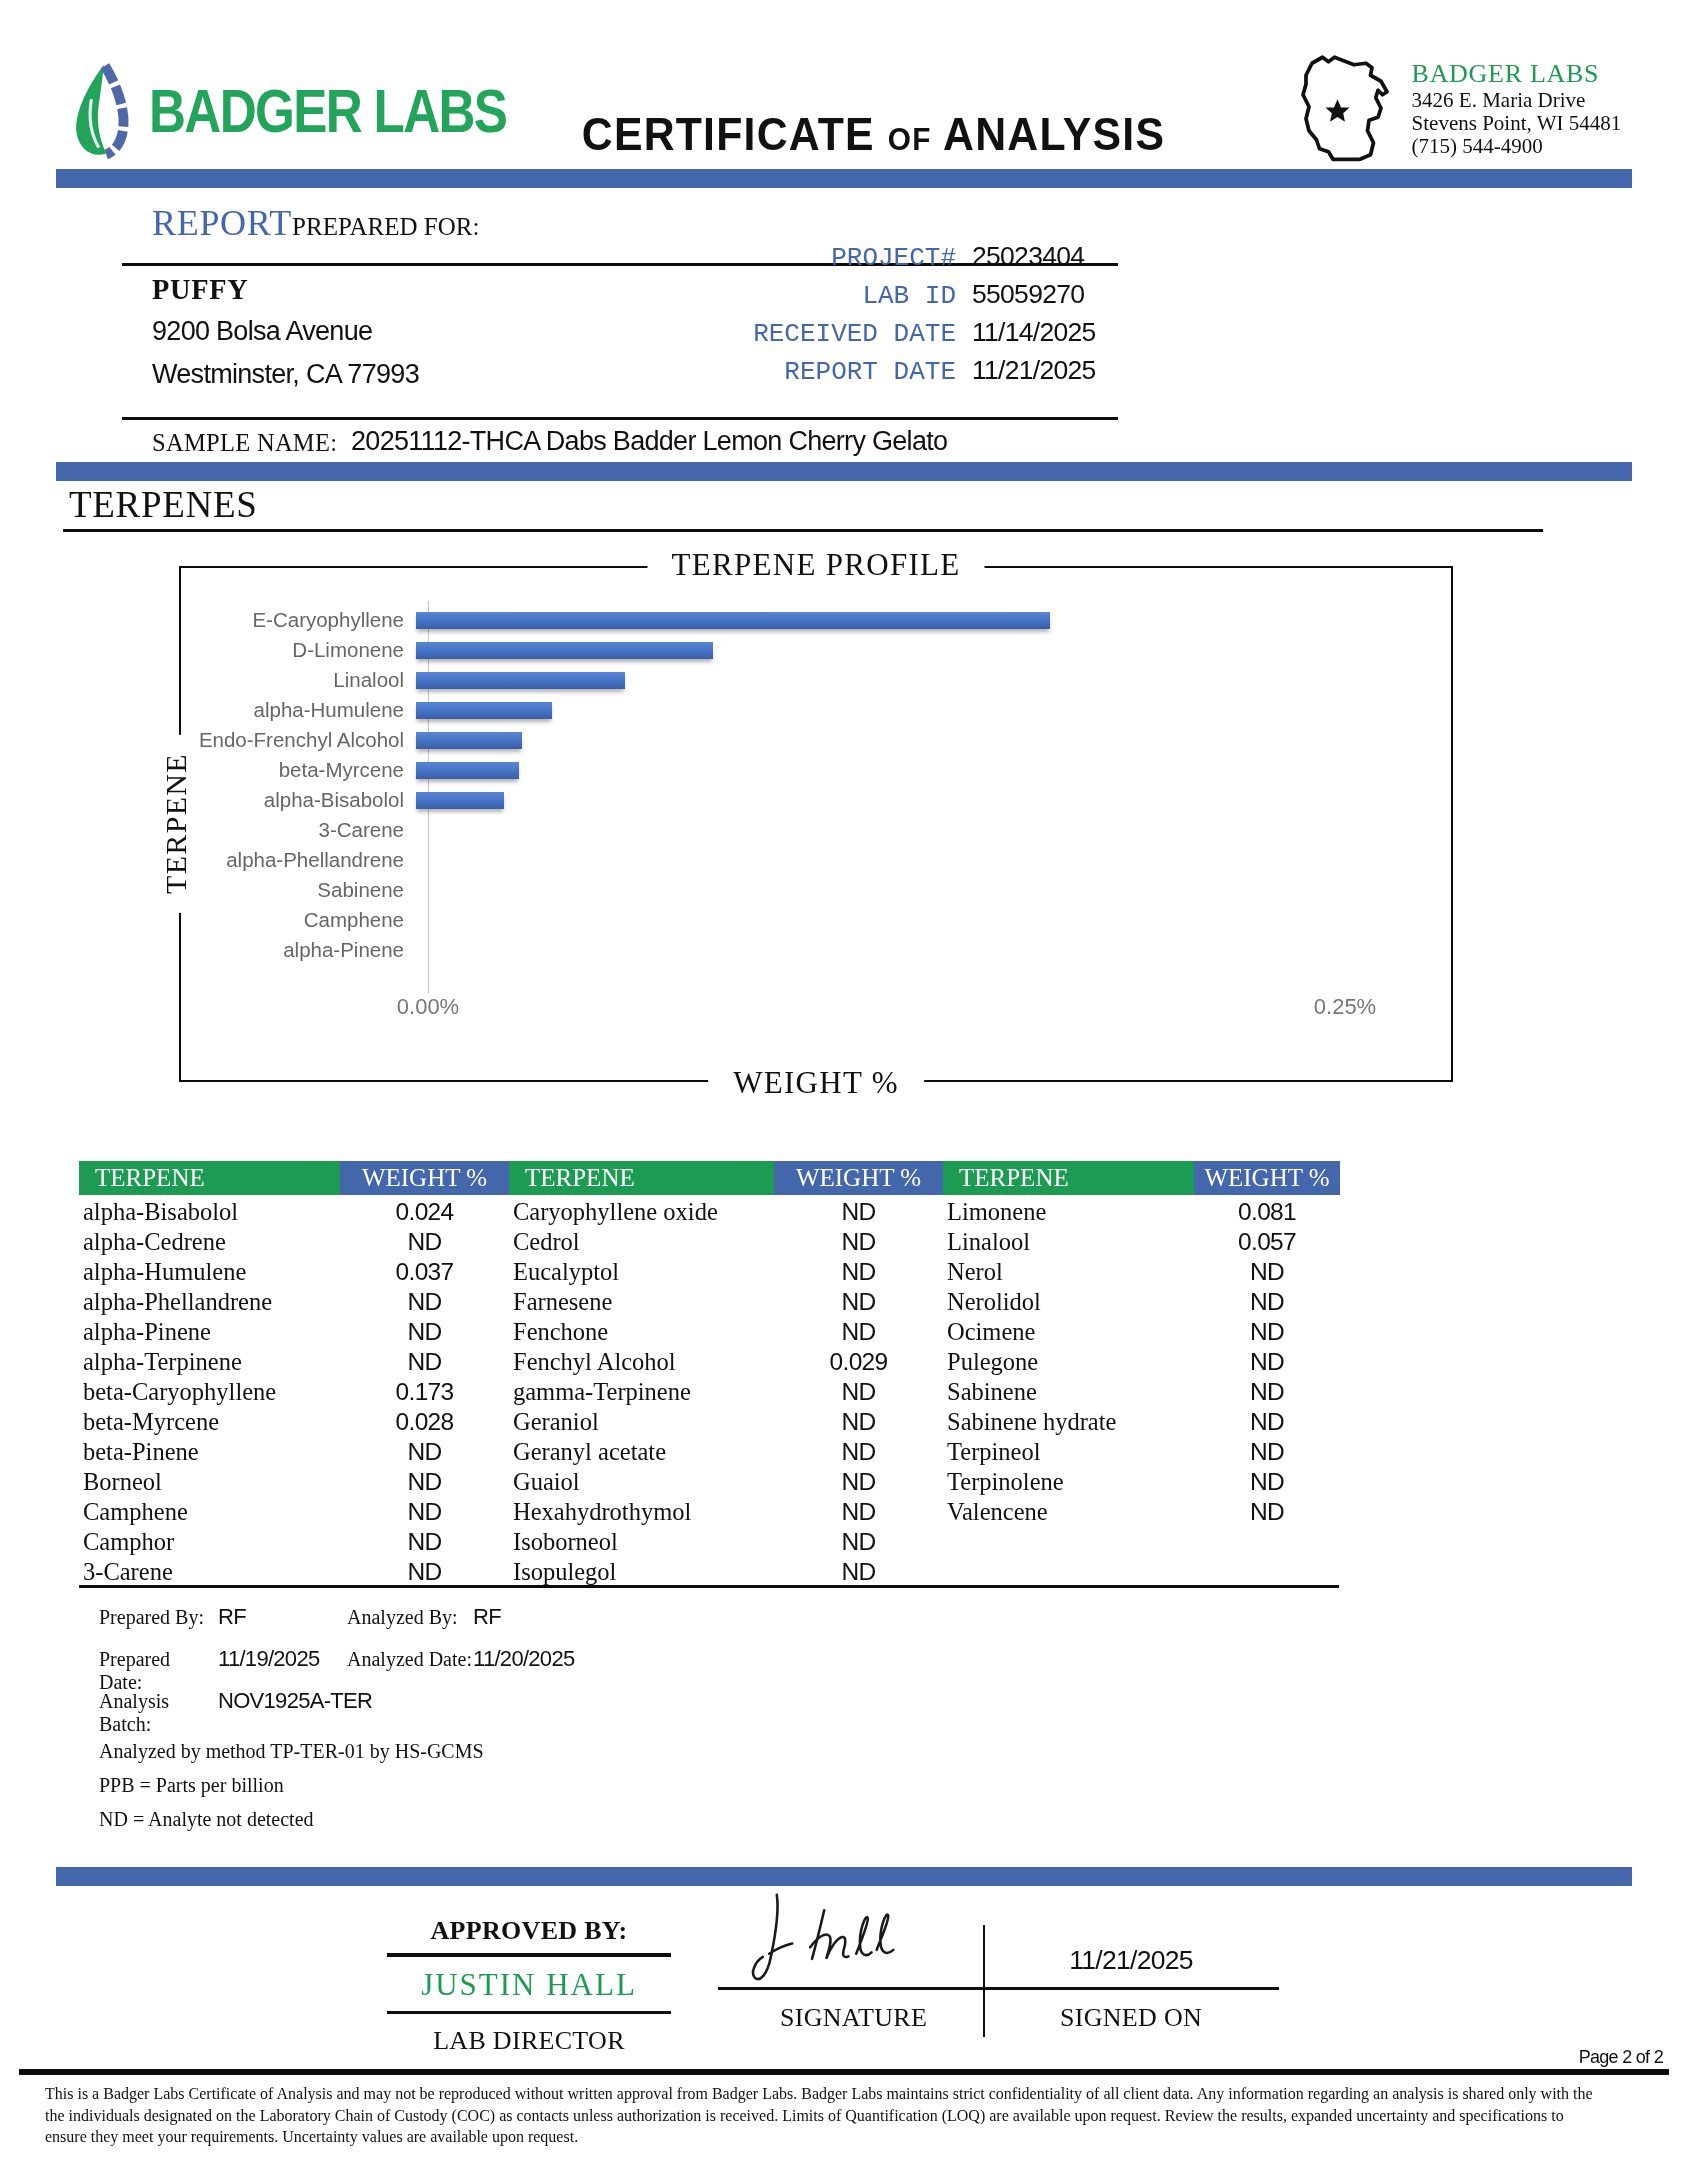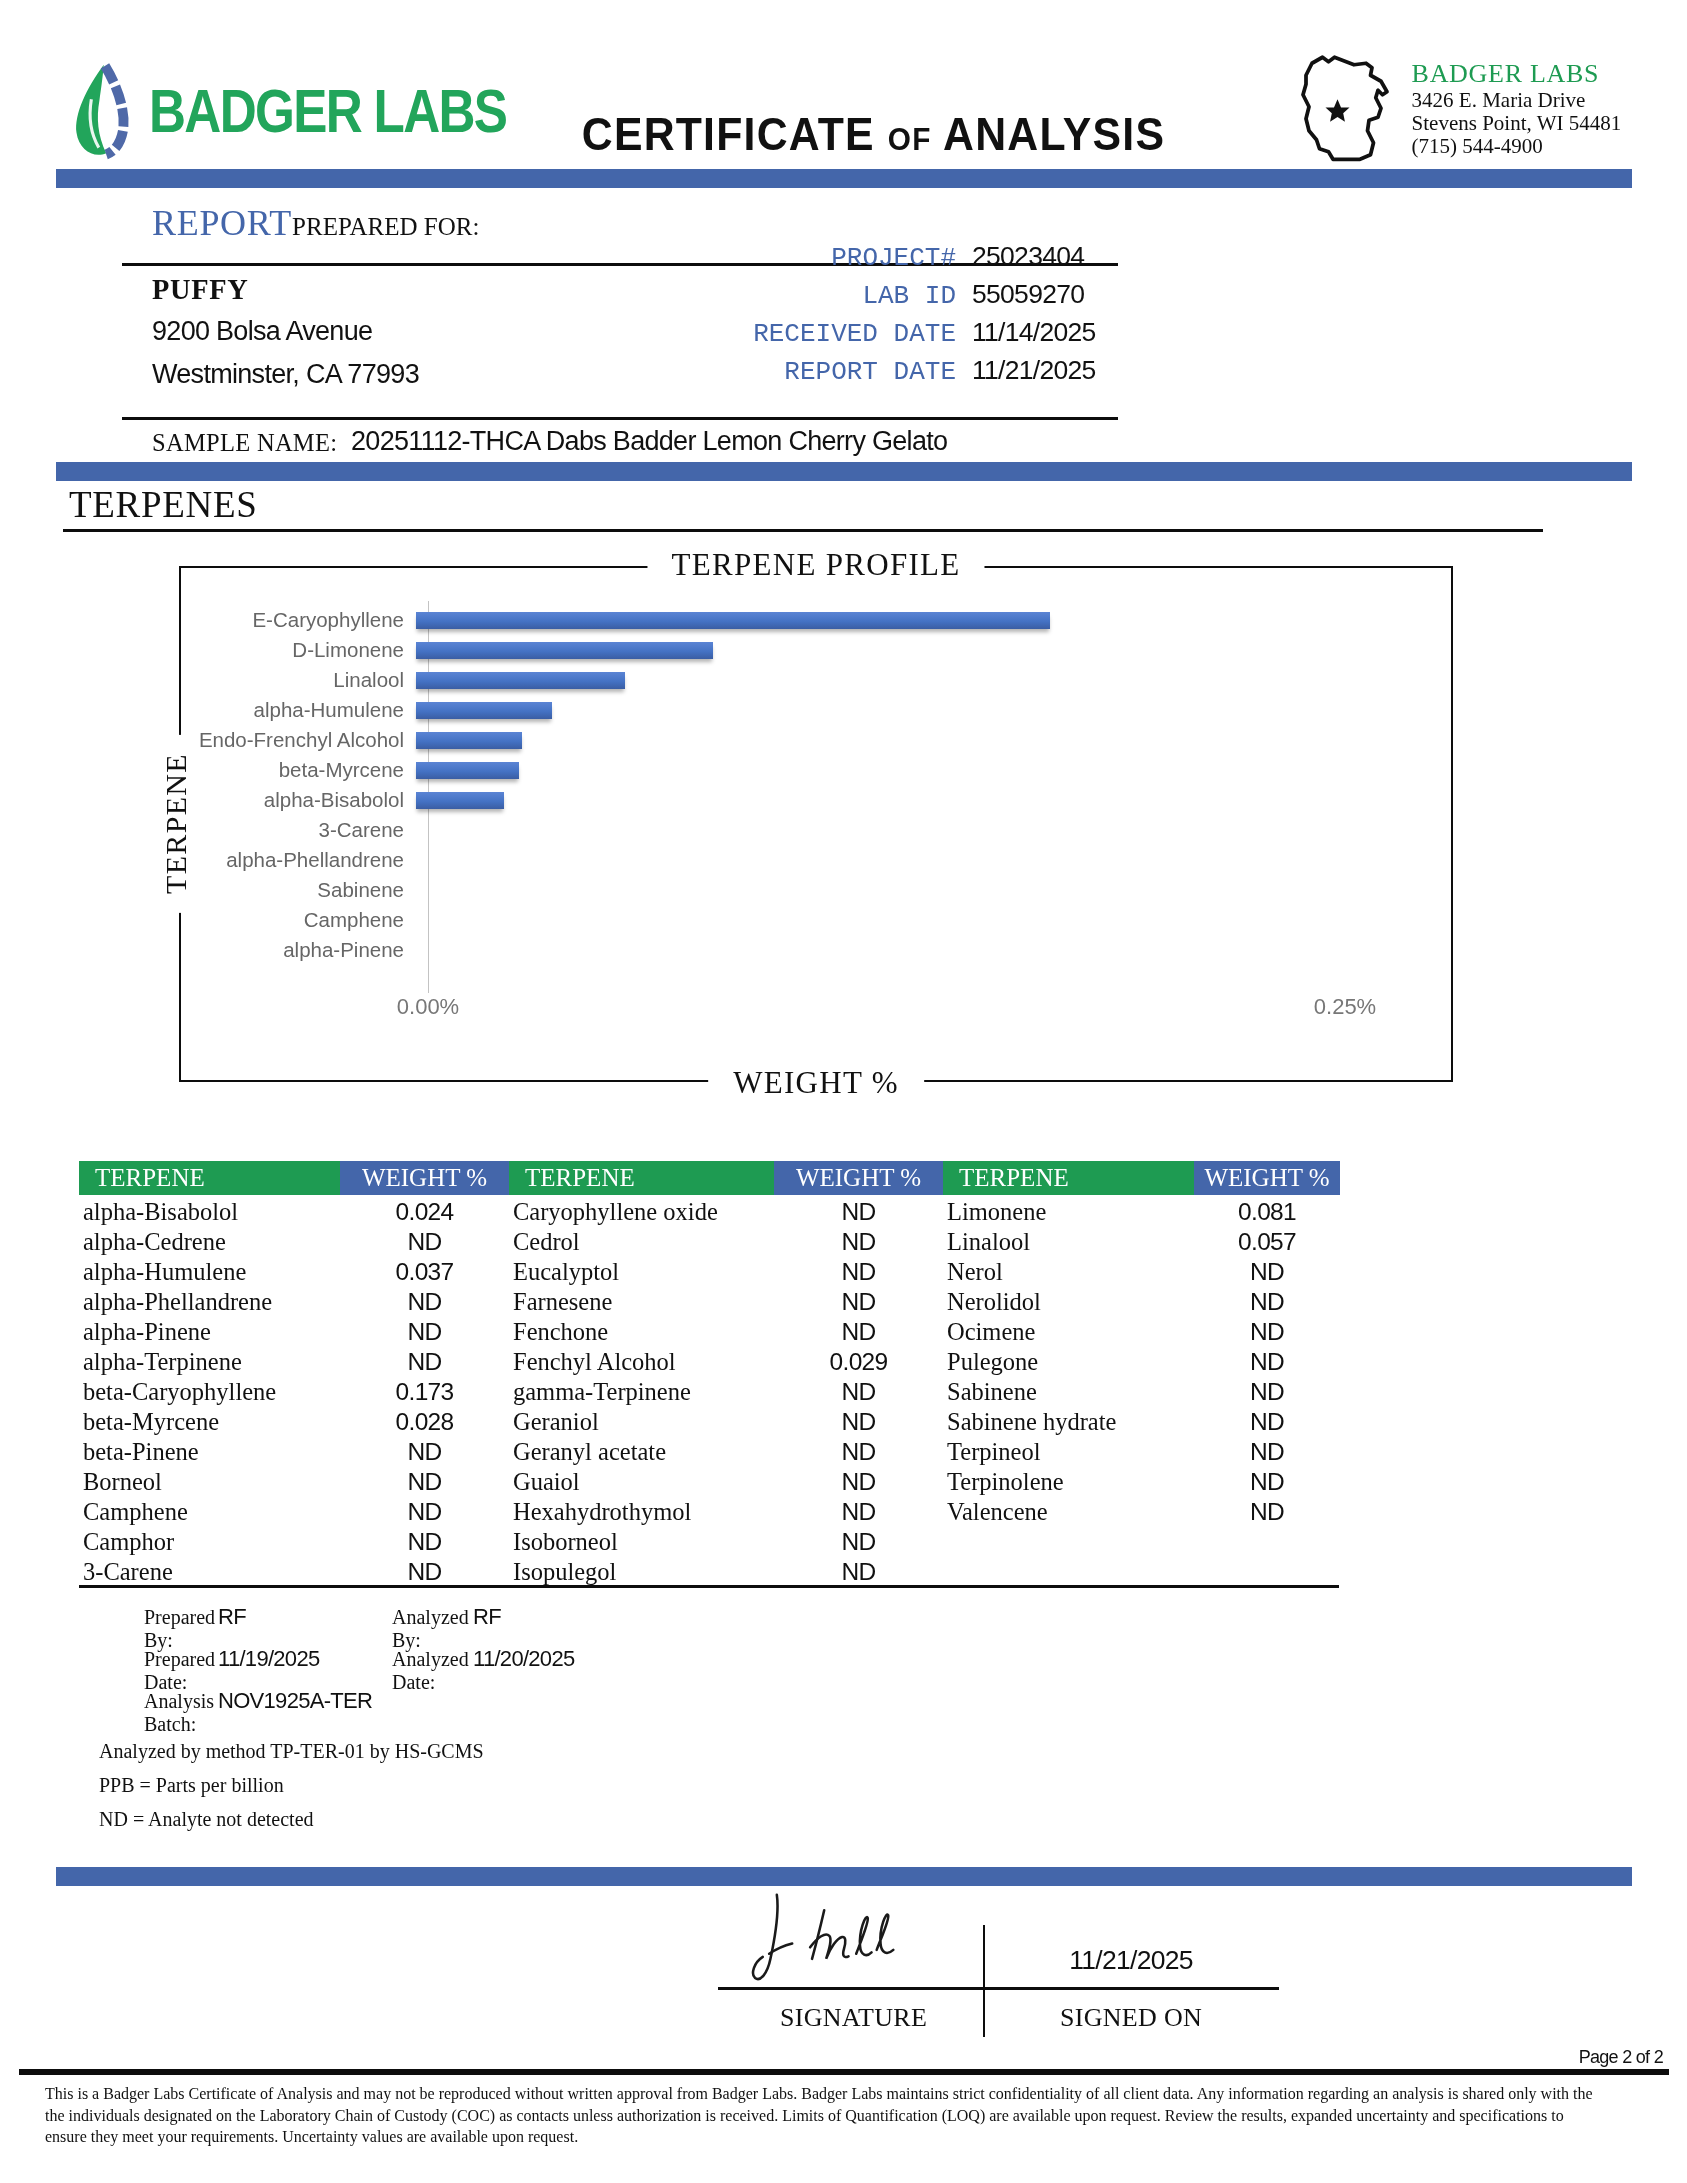--- a/index.html
+++ b/index.html
@@ -79,21 +79,21 @@
   .th-wt{background:var(--accent);text-align:center;}
   .td-name{height:30px;line-height:30px;font-size:24.5px;padding-left:4px;white-space:nowrap;}
   .td-val{height:30px;line-height:30px;font-size:24.5px;text-align:center;
           font-family:"Liberation Sans","DejaVu Sans",sans-serif;letter-spacing:-0.7px;}
   #table-endline{left:79px;top:1585px;width:1260px;height:2.6px;}
 
   
   .ainfo{position:absolute;left:99px;top:1604px;width:992px;}
   .ai-row{display:grid;grid-template-columns:119px 129px 126px 1fr;height:42px;align-items:baseline;}
   .ai-row3{display:grid;grid-template-columns:119px 1fr;height:46px;align-items:baseline;}
-  .ai-label{font-size:20px;margin-left:45px;}
+  .ai-label{font-size:20px;}
   .ai-val{font-size:22px;font-family:"Liberation Sans","DejaVu Sans",sans-serif;letter-spacing:-0.7px;}
   .ai-note{font-size:20px;line-height:34px;}
 
   
   .approve-left{position:absolute;left:387px;top:1916px;width:284px;text-align:center;}
   .app-label{font-size:26px;font-weight:700;letter-spacing:0.3px;}
   .app-rule{height:3.3px;background:#0d0d0d;margin-top:7.3px;}
   .app-name{font-size:31px;color:var(--green);letter-spacing:2px;margin-top:10px;}
   .app-rule2{height:3.3px;background:#0d0d0d;margin-top:8.6px;}
   .app-role{font-size:26px;margin-top:11.2px;letter-spacing:0.3px;}
@@ -361,20 +361,27 @@
       <span class="ai-label serif">Analysis Batch:</span>
       <span class="ai-val">NOV1925A-TER</span>
     </div>
     <div class="ai-note serif">Analyzed by method TP-TER-01 by HS-GCMS</div>
     <div class="ai-note serif">PPB = Parts per billion</div>
     <div class="ai-note serif">ND = Analyte not detected</div>
   </div>
 
   <div class="band" id="band3"></div>
 
+  <div class="approve-left">
+    <div class="app-label serif">APPROVED BY:</div>
+    <div class="app-rule"></div>
+    <div class="app-name serif">JUSTIN HALL</div>
+    <div class="app-rule2"></div>
+    <div class="app-role serif">LAB DIRECTOR</div>
+  </div>
 
   <svg class="sig-svg" viewBox="0 0 340 150">
     <g fill="none" stroke="#1a1a1a" stroke-width="4" stroke-linecap="round">
       <path d="M76,6 C80,34 72,78 66,106 C61,130 50,142 42,136 C35,130 40,112 54,103"></path>
       <path d="M64,98 C76,90 88,85 100,82"></path>
       <path d="M150,30 C144,56 137,84 131,106"></path>
       <path d="M128,88 C140,72 152,64 158,70 C163,76 157,94 153,106 C160,88 170,74 178,72 C184,71 184,80 181,90 C178,100 180,106 188,102"></path>
       <path d="M200,98 C210,72 220,48 218,42 C215,35 204,62 206,86 C207,100 216,104 224,96"></path>
       <path d="M232,92 C242,66 252,44 250,38 C247,31 236,58 238,82 C239,97 248,101 258,92"></path>
     </g>

